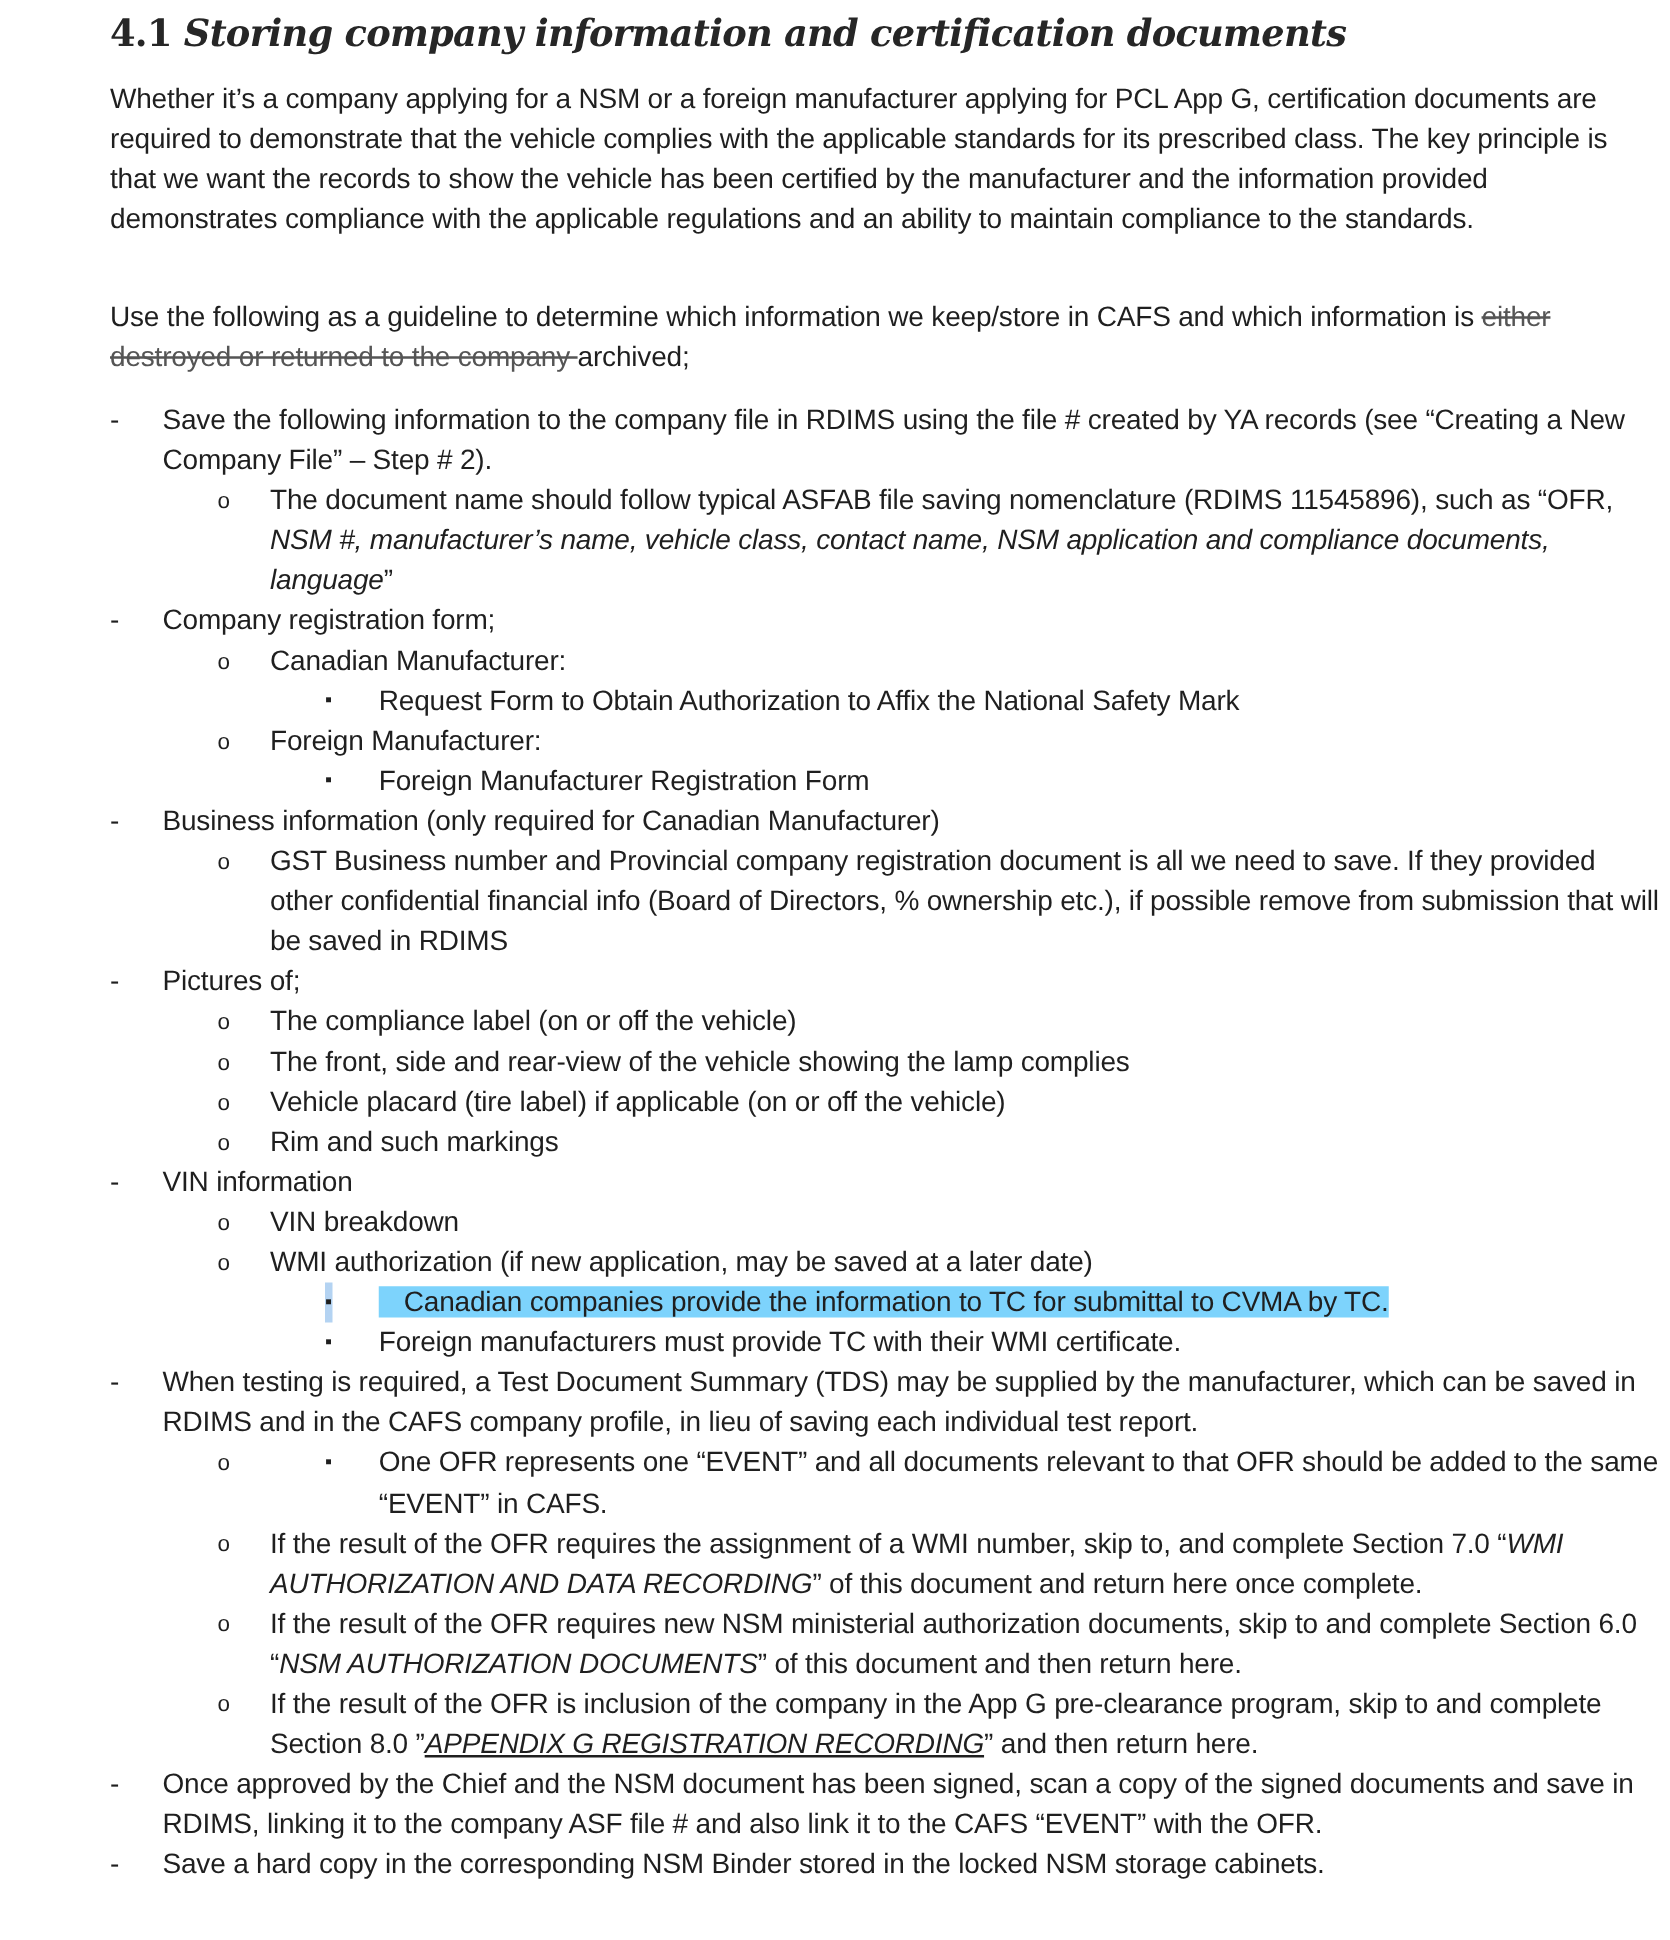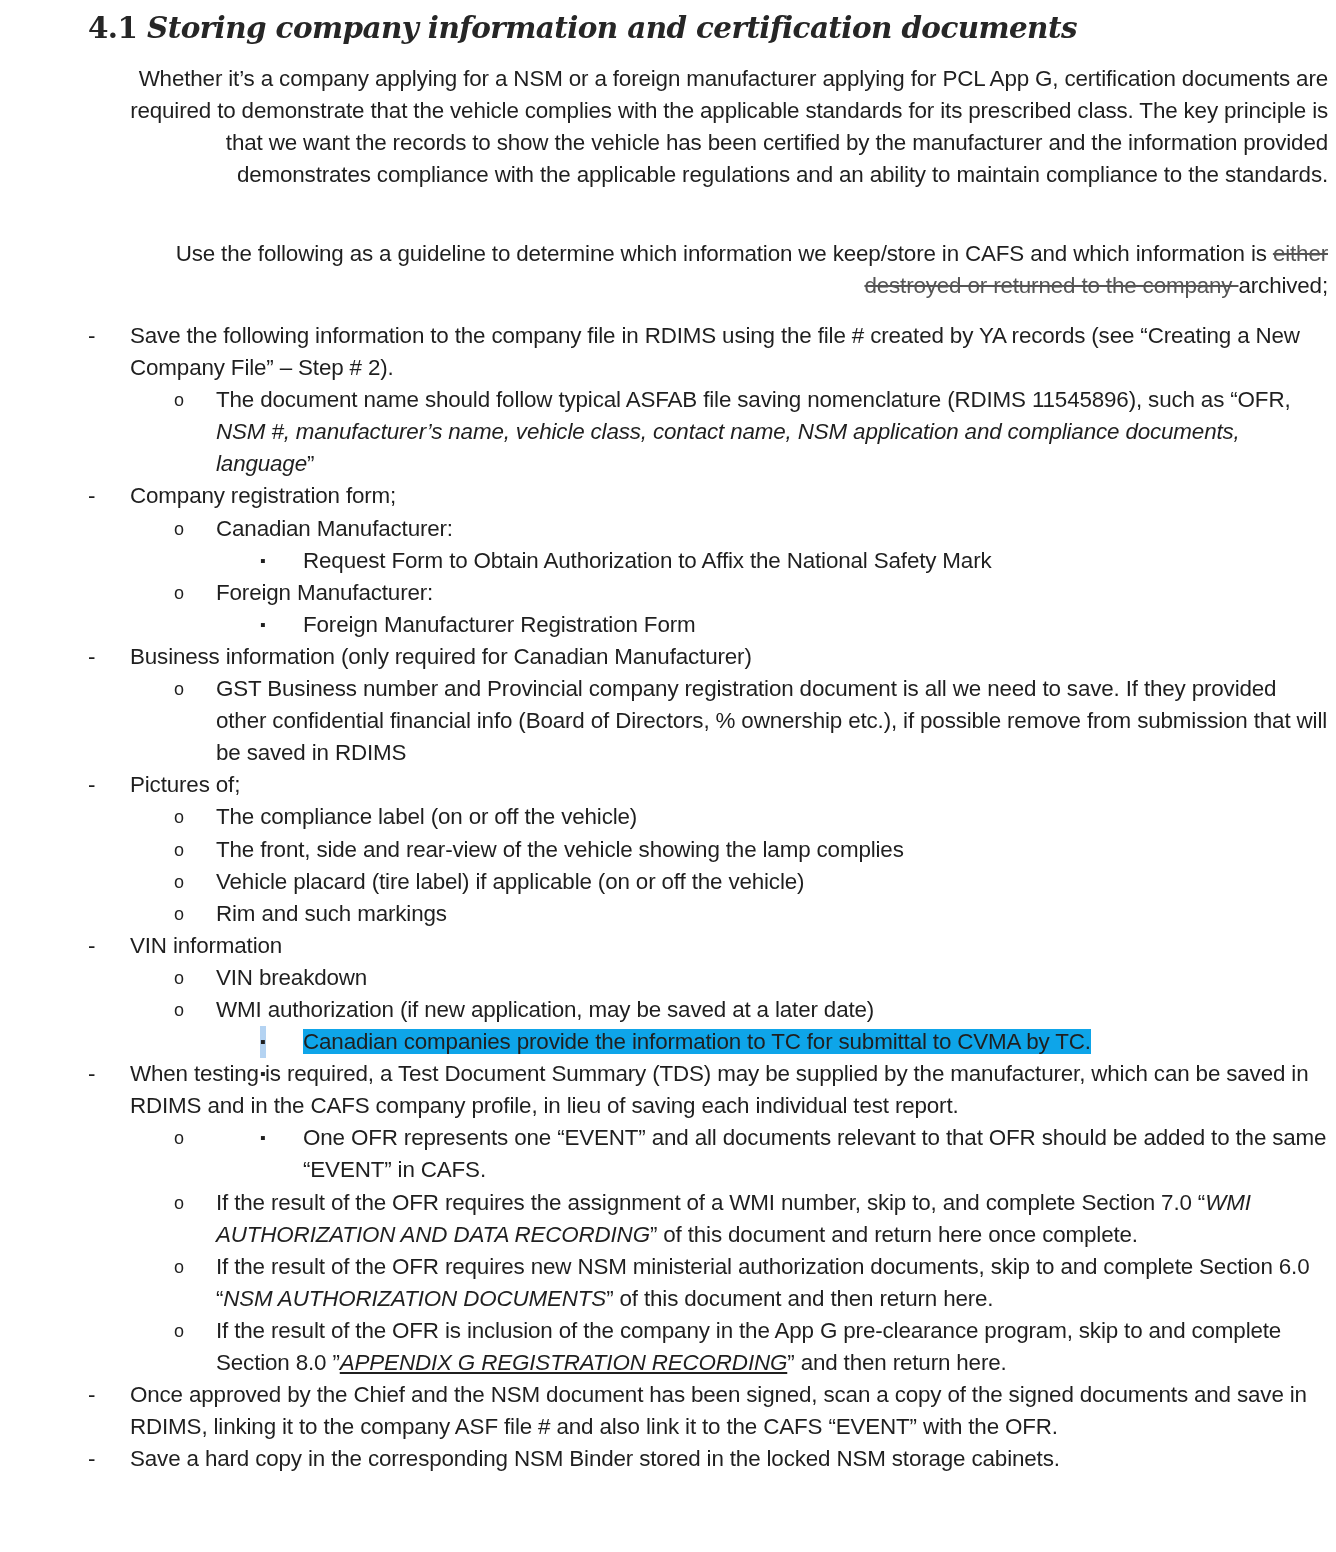--- a/index.html
+++ b/index.html
@@ -10,21 +10,21 @@
   }
   .page { position: absolute; left: 88px; top: 0; width: 1240px; }
   h1 {
     margin: 0; position: absolute; top: 10px; left: 0;
     font-family: "DejaVu Serif", "Liberation Serif", serif;
     font-weight: bold; font-size: 30px; letter-spacing: -0.6px; color: #262626;
     white-space: nowrap; transform: scaleX(0.98); transform-origin: left;
   }
   h1 .title-text { font-style: italic; }
   .text { font-size: 22.4px; line-height: 32.1px; letter-spacing: -0.15px; }
-  .para { position: absolute; left: 0; width: 1240px; text-align: right; }
+  .para { position: absolute; left: 0; width: 1240px; }
   .p1 { top: 63px; }
   .p2 { top: 238px; }
   .strike { text-decoration: line-through; color: #555; }
   .list { position: absolute; left: 0; top: 320px; width: 1240px; }
   .li { position: relative; }
   .lvl1 { padding-left: 42px; }
   .lvl2 { padding-left: 128px; }
   .lvl3 { padding-left: 215px; }
   .marker { position: absolute; top: 0; }
   .lvl1 .marker { left: 0; }
@@ -64,22 +64,22 @@
 
     <div class="li lvl1"><span class="marker">-</span><span>Pictures of;</span></div>
     <div class="li lvl2"><span class="marker">o</span><span>The compliance label (on or off the vehicle)</span></div>
     <div class="li lvl2"><span class="marker">o</span><span>The front, side and rear-view of the vehicle showing the lamp complies</span></div>
     <div class="li lvl2"><span class="marker">o</span><span>Vehicle placard (tire label) if applicable (on or off the vehicle)</span></div>
     <div class="li lvl2"><span class="marker">o</span><span>Rim and such markings</span></div>
 
     <div class="li lvl1"><span class="marker">-</span><span>VIN information</span></div>
     <div class="li lvl2"><span class="marker">o</span><span>VIN breakdown</span></div>
     <div class="li lvl2"><span class="marker">o</span><span>WMI authorization (if new application, may be saved at a later date)</span></div>
-    <div class="li lvl3"><span class="marker hl" style="background: rgb(180, 211, 242);">▪</span><span class="hl" style="background: #0ea5e9;">Canadian companies provide the information to TC for submittal to CVMA by TC.</span></div>
-    <div class="li lvl3"><span class="marker">▪</span></div>
+    <div class="li lvl3"><span class="marker hl" style="background: rgb(180, 211, 242);">▪</span><span class="hl" style="background: #7dd3fc; padding-left: 20px;">Canadian companies provide the information to TC for submittal to CVMA by TC.</span></div>
+    <div class="li lvl3"><span class="marker">▪</span><span>Foreign manufacturers must provide TC with their WMI certificate.</span></div>
 
     <div class="li lvl1"><span class="marker">-</span><span>When testing is required, a Test Document Summary (TDS) may be supplied by the manufacturer, which can be saved in RDIMS and in the CAFS company profile, in lieu of saving each individual test report.</span></div>
     <div class="li lvl2"><span class="marker">o</span></div>
     <div class="li lvl3"><span class="marker">▪</span><span>One OFR represents one “EVENT” and all documents relevant to that OFR should be added to the same “EVENT” in CAFS.</span></div>
     <div class="li lvl2"><span class="marker">o</span><span>If the result of the OFR requires the assignment of a WMI number, skip to, and complete Section 7.0 “</span><em>WMI AUTHORIZATION AND DATA RECORDING</em><span>” of this document and return here once complete.</span></div>
     <div class="li lvl2"><span class="marker">o</span><span>If the result of the OFR requires new NSM ministerial authorization documents, skip to and complete Section 6.0 “</span><em>NSM AUTHORIZATION DOCUMENTS</em><span>” of this document and then return here.</span></div>
     <div class="li lvl2"><span class="marker">o</span><span>If the result of the OFR is inclusion of the company in the App G pre-clearance program, skip to and complete Section 8.0 ”</span><em class="u">APPENDIX G REGISTRATION RECORDING</em><span>” and then return here.</span></div>
 
     <div class="li lvl1"><span class="marker">-</span><span>Once approved by the Chief and the NSM document has been signed, scan a copy of the signed documents and save in RDIMS, linking it to the company ASF file # and also link it to the CAFS “EVENT” with the OFR.</span></div>
     <div class="li lvl1"><span class="marker">-</span><span>Save a hard copy in the corresponding NSM Binder stored in the locked NSM storage cabinets.</span></div>

